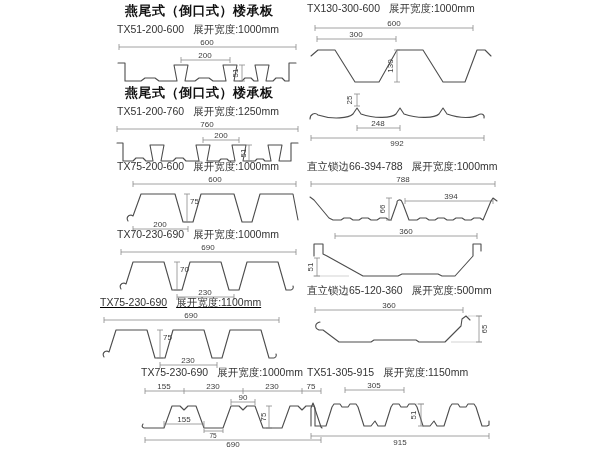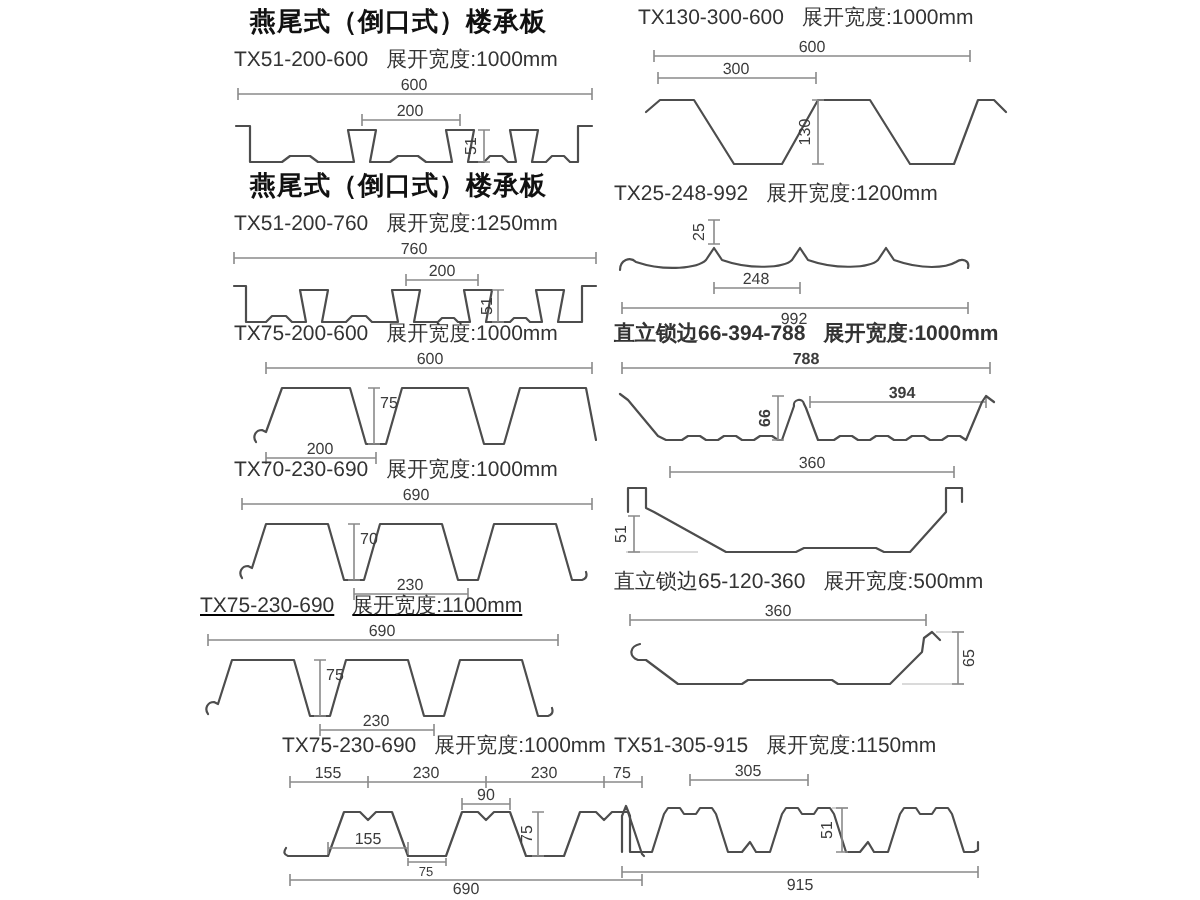--- a/index.html
+++ b/index.html
@@ -115,51 +115,48 @@
       <text class="t" x="45" y="40" text-anchor="middle">155</text>
       <path class="d" d="M65,47 V51 M65,49 H84 M84,47 V51"></path>
       <text class="ts" x="74" y="56" text-anchor="middle">75</text>
       <path class="d" d="M127,24 H133 M130,24 V46 M127,46 H133"></path>
       <text class="t" transform="rotate(-90 127 35)" x="127" y="35" text-anchor="middle">75</text>
       <path class="d" d="M6,55 V61 M6,58 H182 M182,55 V61"></path>
       <text class="t" x="94" y="65" text-anchor="middle">690</text>
     </svg>
   </div>
 
-  <div class="sec" style="left:305px;top:2px;margin-left:12px;">
+  <div class="sec" style="left:305px;top:2px;">
     <div class="sub">
       <span>TX130-300-600</span><span class="w">展开宽度:1000mm</span>
     </div>
     <svg width="195" height="68" viewBox="0 0 195 68">
       <path class="d" d="M10,7 V13 M10,10 H168 M168,7 V13"></path>
       <text class="t" x="89" y="8" text-anchor="middle">600</text>
       <path class="d" d="M12,18 V24 M12,21 H91 M91,18 V24"></path>
       <text class="t" x="51" y="19" text-anchor="middle">300</text>
       <path class="p" d="M6,38 L13,32 L30,32 L50,64 L74,64 L92,32 L118,32 L138,64 L160,64 L172,32 L180,32 L186,38"></path>
       <path class="d" d="M89,32 H95 M92,32 V64 M89,64 H95"></path>
       <text class="t" transform="rotate(-90 88 48)" x="88" y="48" text-anchor="middle">130</text>
     </svg>
   </div>
 
   <div class="sec" style="left:305px;top:90px;">
-    <div class="sub">
-      <span>TX25-248-992</span><span class="w">展开宽度:1200mm</span>
-    </div>
     <svg width="195" height="56" viewBox="0 0 195 56">
       <path class="d" d="M49,4 H55 M52,4 V16 M49,16 H55"></path>
       <text class="t" transform="rotate(-90 47 10)" x="47" y="10" text-anchor="middle">25</text>
       <path class="p" d="M5,29 c0,-5 5,-7 8,-4 C28,30 44,28 48,24 L52,18 L56,24 C70,29 87,28 91,24 L95,18 L99,24 C113,29 130,28 134,24 L138,18 L142,24 C156,29 168,28 173,25 c3,-2 7,-1 6,3"></path>
       <path class="d" d="M52,35 V41 M52,38 H95 M95,35 V41"></path>
       <text class="t" x="73" y="36" text-anchor="middle">248</text>
       <path class="d" d="M6,45 V51 M6,48 H179 M179,45 V51"></path>
       <text class="t" x="92" y="56" text-anchor="middle">992</text>
     </svg>
   </div>
 
-  <div class="sec" style="left:305px;top:160px;font-weight:bold;">
+  <div class="sec" style="left:305px;top:160px;">
     <div class="sub">
       <span>直立锁边66-394-788</span><span class="w">展开宽度:1000mm</span>
     </div>
     <svg width="195" height="52" viewBox="0 0 195 52">
       <path class="d" d="M6,5 V11 M6,8 H190 M190,5 V11"></path>
       <text class="t" x="98" y="6" text-anchor="middle">788</text>
       <path class="d" d="M100,22 V28 M100,25 H188 M188,22 V28"></path>
       <text class="t" x="146" y="23" text-anchor="middle">394</text>
       <path class="p" d="M5,21 l4,3 L24,42 L28,44 L36,44 l3,-2 h6 l3,2 L54,44 l3,-2 h6 l3,2 L72,44 l3,-2 h6 l3,2 L86,44 L92,27 a2.5,2.5 0 1 1 5,-1 L98,28 L104,44 L112,44 l3,-2 h6 l3,2 L130,44 l3,-2 h6 l3,2 L148,44 l3,-2 h6 l3,2 L166,44 l3,-2 h6 l3,2 L178,44 L186,25 l2,-3 l4,3"></path>
       <path class="d" d="M81,22 H87 M84,22 V44 M81,44 H87"></path>

